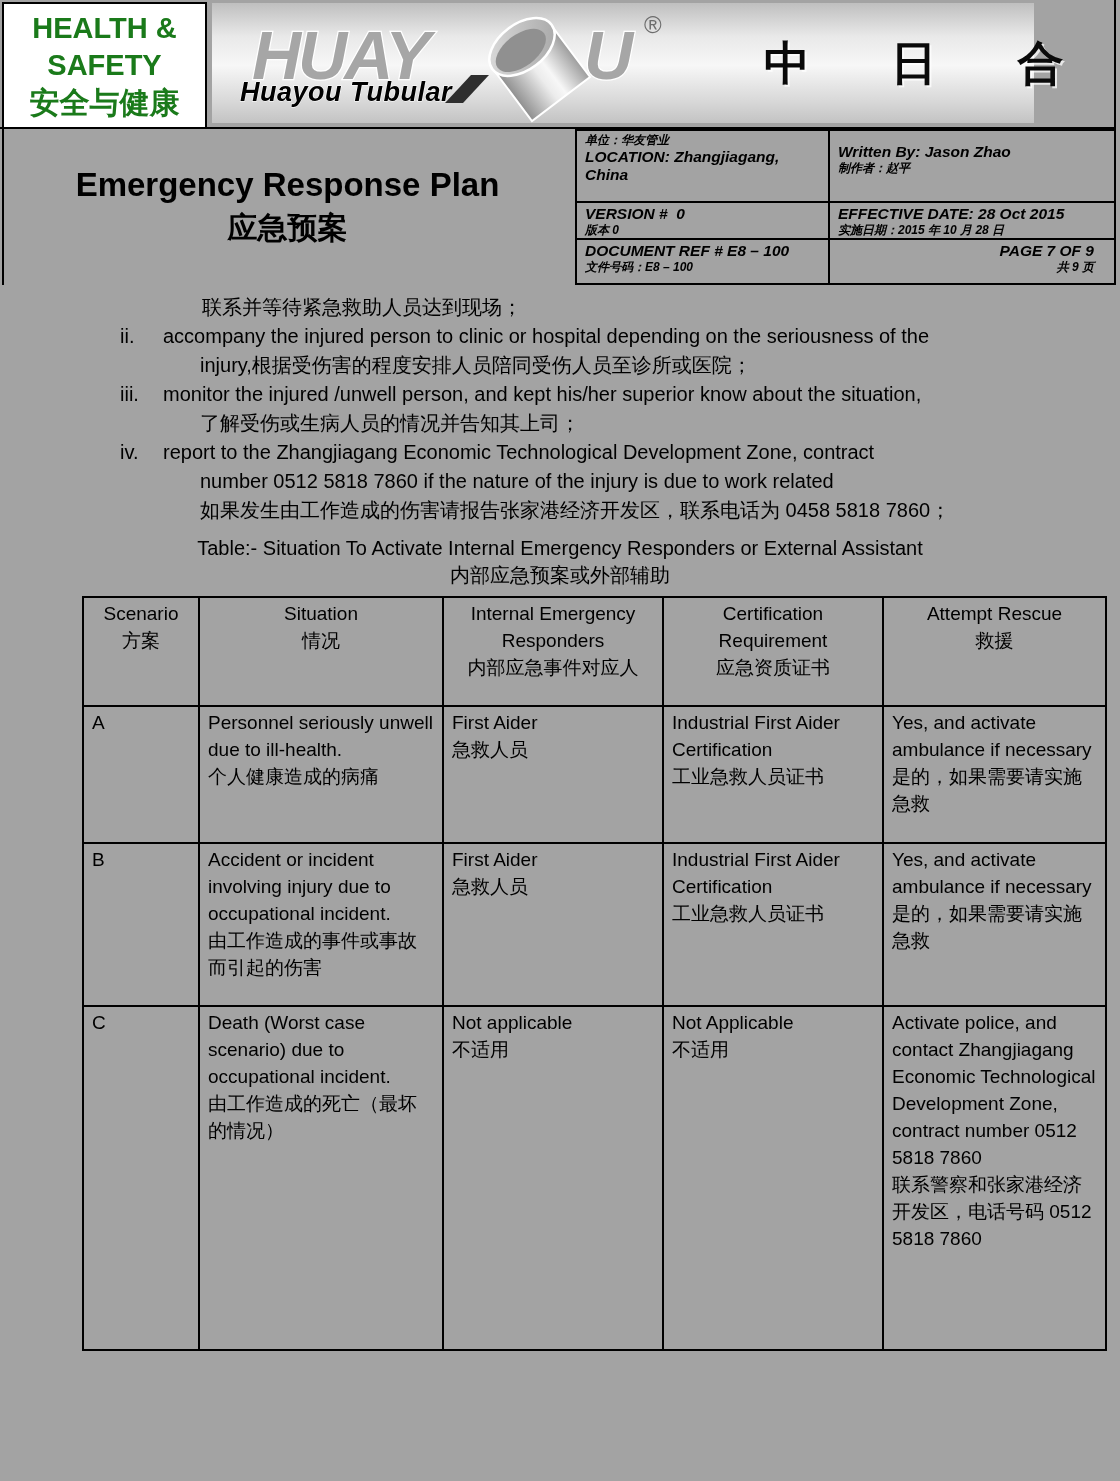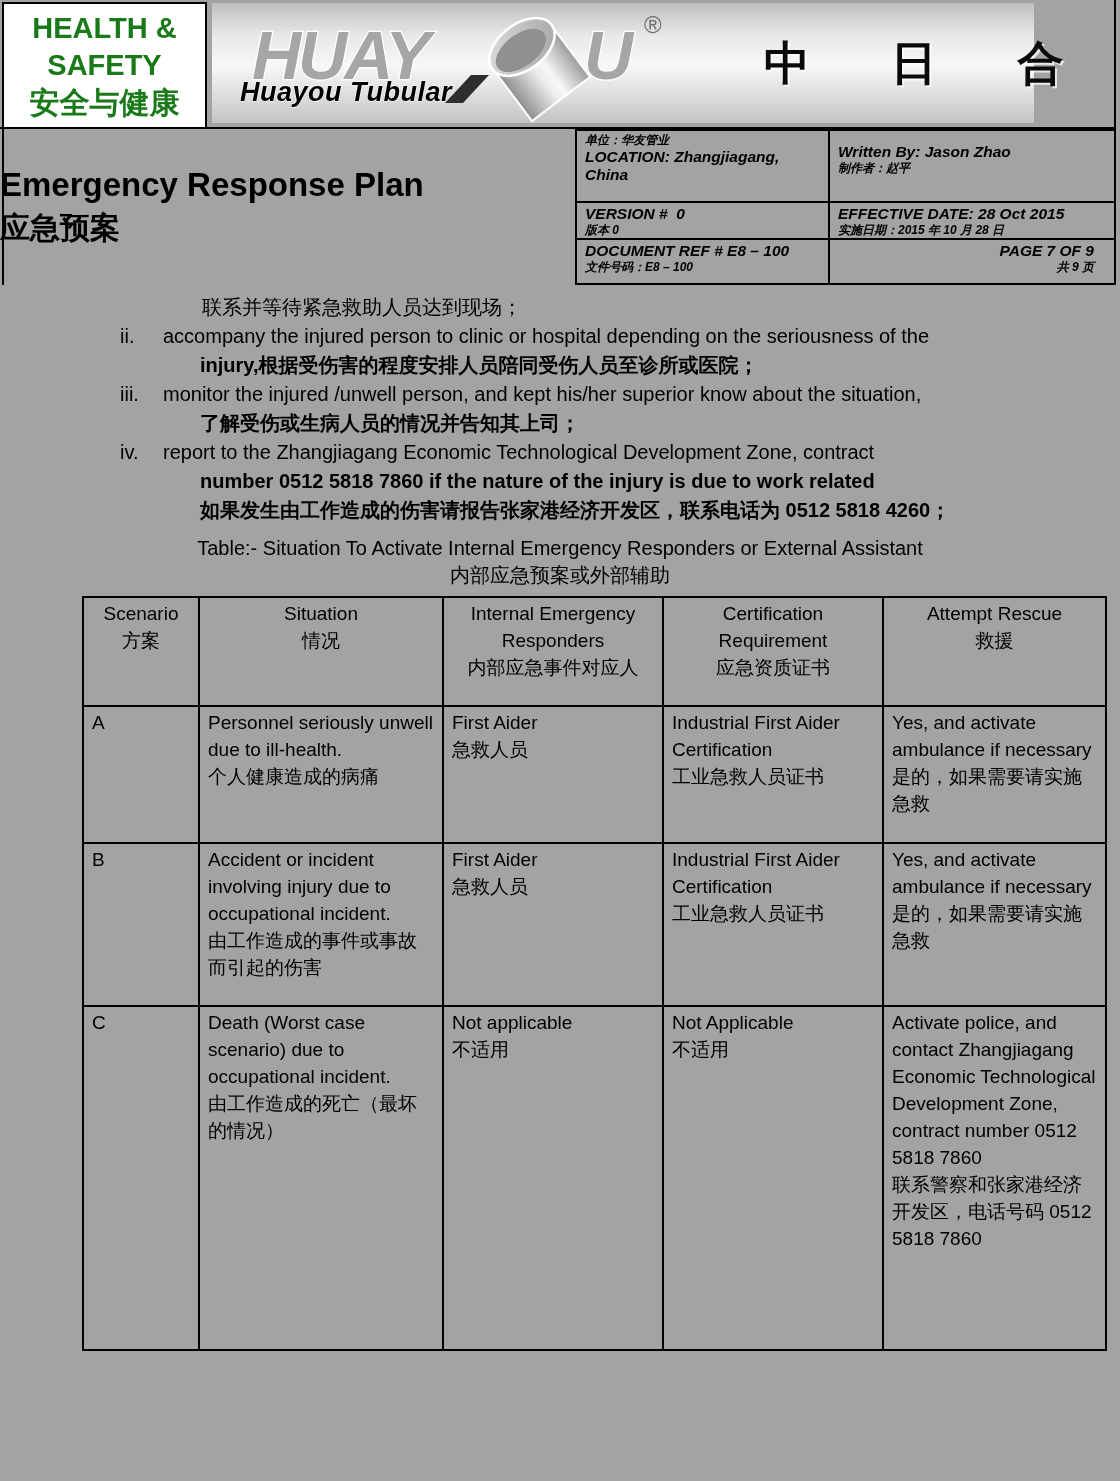--- a/index.html
+++ b/index.html
@@ -19,21 +19,21 @@
   .banner svg { position:absolute; left:0; top:0; }
   .jv { position:absolute; left:552px; top:30px; font-size:46px; font-weight:bold;
         letter-spacing:34px; white-space:nowrap; color:#0a0a0a; text-shadow:2px 2px 0 rgba(255,255,255,.75); }
 
   .page-right-border { position:absolute; left:1114px; top:0; width:2px; height:285px; background:#000; }
   .banner-bottom-line { position:absolute; left:0; top:127px; width:1116px; height:2px; background:#000; }
   .title-left-border { position:absolute; left:2px; top:129px; width:2px; height:156px; background:#000; }
 
   
   .doc-title { position:absolute; left:0; top:129px; width:575px; height:156px;
-               display:flex; flex-direction:column; align-items:flex-start; justify-content:center; gap:4px; }
+               display:flex; flex-direction:column; align-items:center; justify-content:center; gap:4px; }
   .doc-title-en { font-size:33px; font-weight:bold; }
   .doc-title-cn { font-size:30px; font-weight:bold; }
 
   
   .info-table { position:absolute; left:575px; top:129px; width:541px; height:156px;
                 border:2px solid #000; border-right:none; display:flex; flex-direction:column; }
   .irow { display:flex; border-bottom:2px solid #000; }
   .irow:last-child { border-bottom:none; }
   .icell { padding:2px 6px 0 8px; overflow:hidden; }
   .icell.l { width:253px; border-right:2px solid #000; flex:none; }
@@ -44,21 +44,21 @@
   .ir2 { height:37px; }
   .ir3 { height:44px; }
   .pagecell { text-align:right; padding-right:22px; }
 
   
   .content { position:absolute; left:0; top:293px; width:1120px; font-size:20px; line-height:29px; }
   .p1 { margin-left:202px; }
   .li { display:flex; margin-left:120px; }
   .li .marker { width:43px; flex:none; }
   .li .lines { flex:1; }
-  .lcont { margin-left:37px;font-weight:bold; }
+  .lcont { margin-left:37px; }
 
   .tbl-title { margin-top:10px; text-align:center; font-size:20px; line-height:27px; }
 
   
   table.main { border-collapse:collapse; table-layout:fixed; width:1023px; margin-left:82px; margin-top:7px; }
   table.main th, table.main td { border:2px solid #000; padding:2px 8px 24px; font-size:19px;
         line-height:27px; vertical-align:top; text-align:left; font-weight:normal; }
   table.main th { text-align:center; height:80px; }
   td.scen { text-align:center; }
   tr.rowA td { height:137px; }
@@ -171,21 +171,21 @@
         <div>monitor the injured /unwell person, and kept his/her superior know about the situation,</div>
         <div class="lcont">了解受伤或生病人员的情况并告知其上司；</div>
       </div>
     </div>
 
     <div class="li">
       <div class="marker">iv.</div>
       <div class="lines">
         <div>report to the Zhangjiagang Economic Technological Development Zone, contract</div>
         <div class="lcont">number 0512 5818 7860 if the nature of the injury is due to work related</div>
-        <div class="lcont">如果发生由工作造成的伤害请报告张家港经济开发区，联系电话为 0512 5818 4260；</div>
+        <div class="lcont">如果发生由工作造成的伤害请报告张家港经济开发区，联系电话为 0458 5818 7860；</div>
       </div>
     </div>
 
     <div class="tbl-title">Table:- Situation To Activate Internal Emergency Responders or External Assistant</div>
     <div class="tbl-title" style="margin-top:0">内部应急预案或外部辅助</div>
 
     <table class="main">
       <colgroup>
         <col style="width:116px">
           <col style="width:244px">

